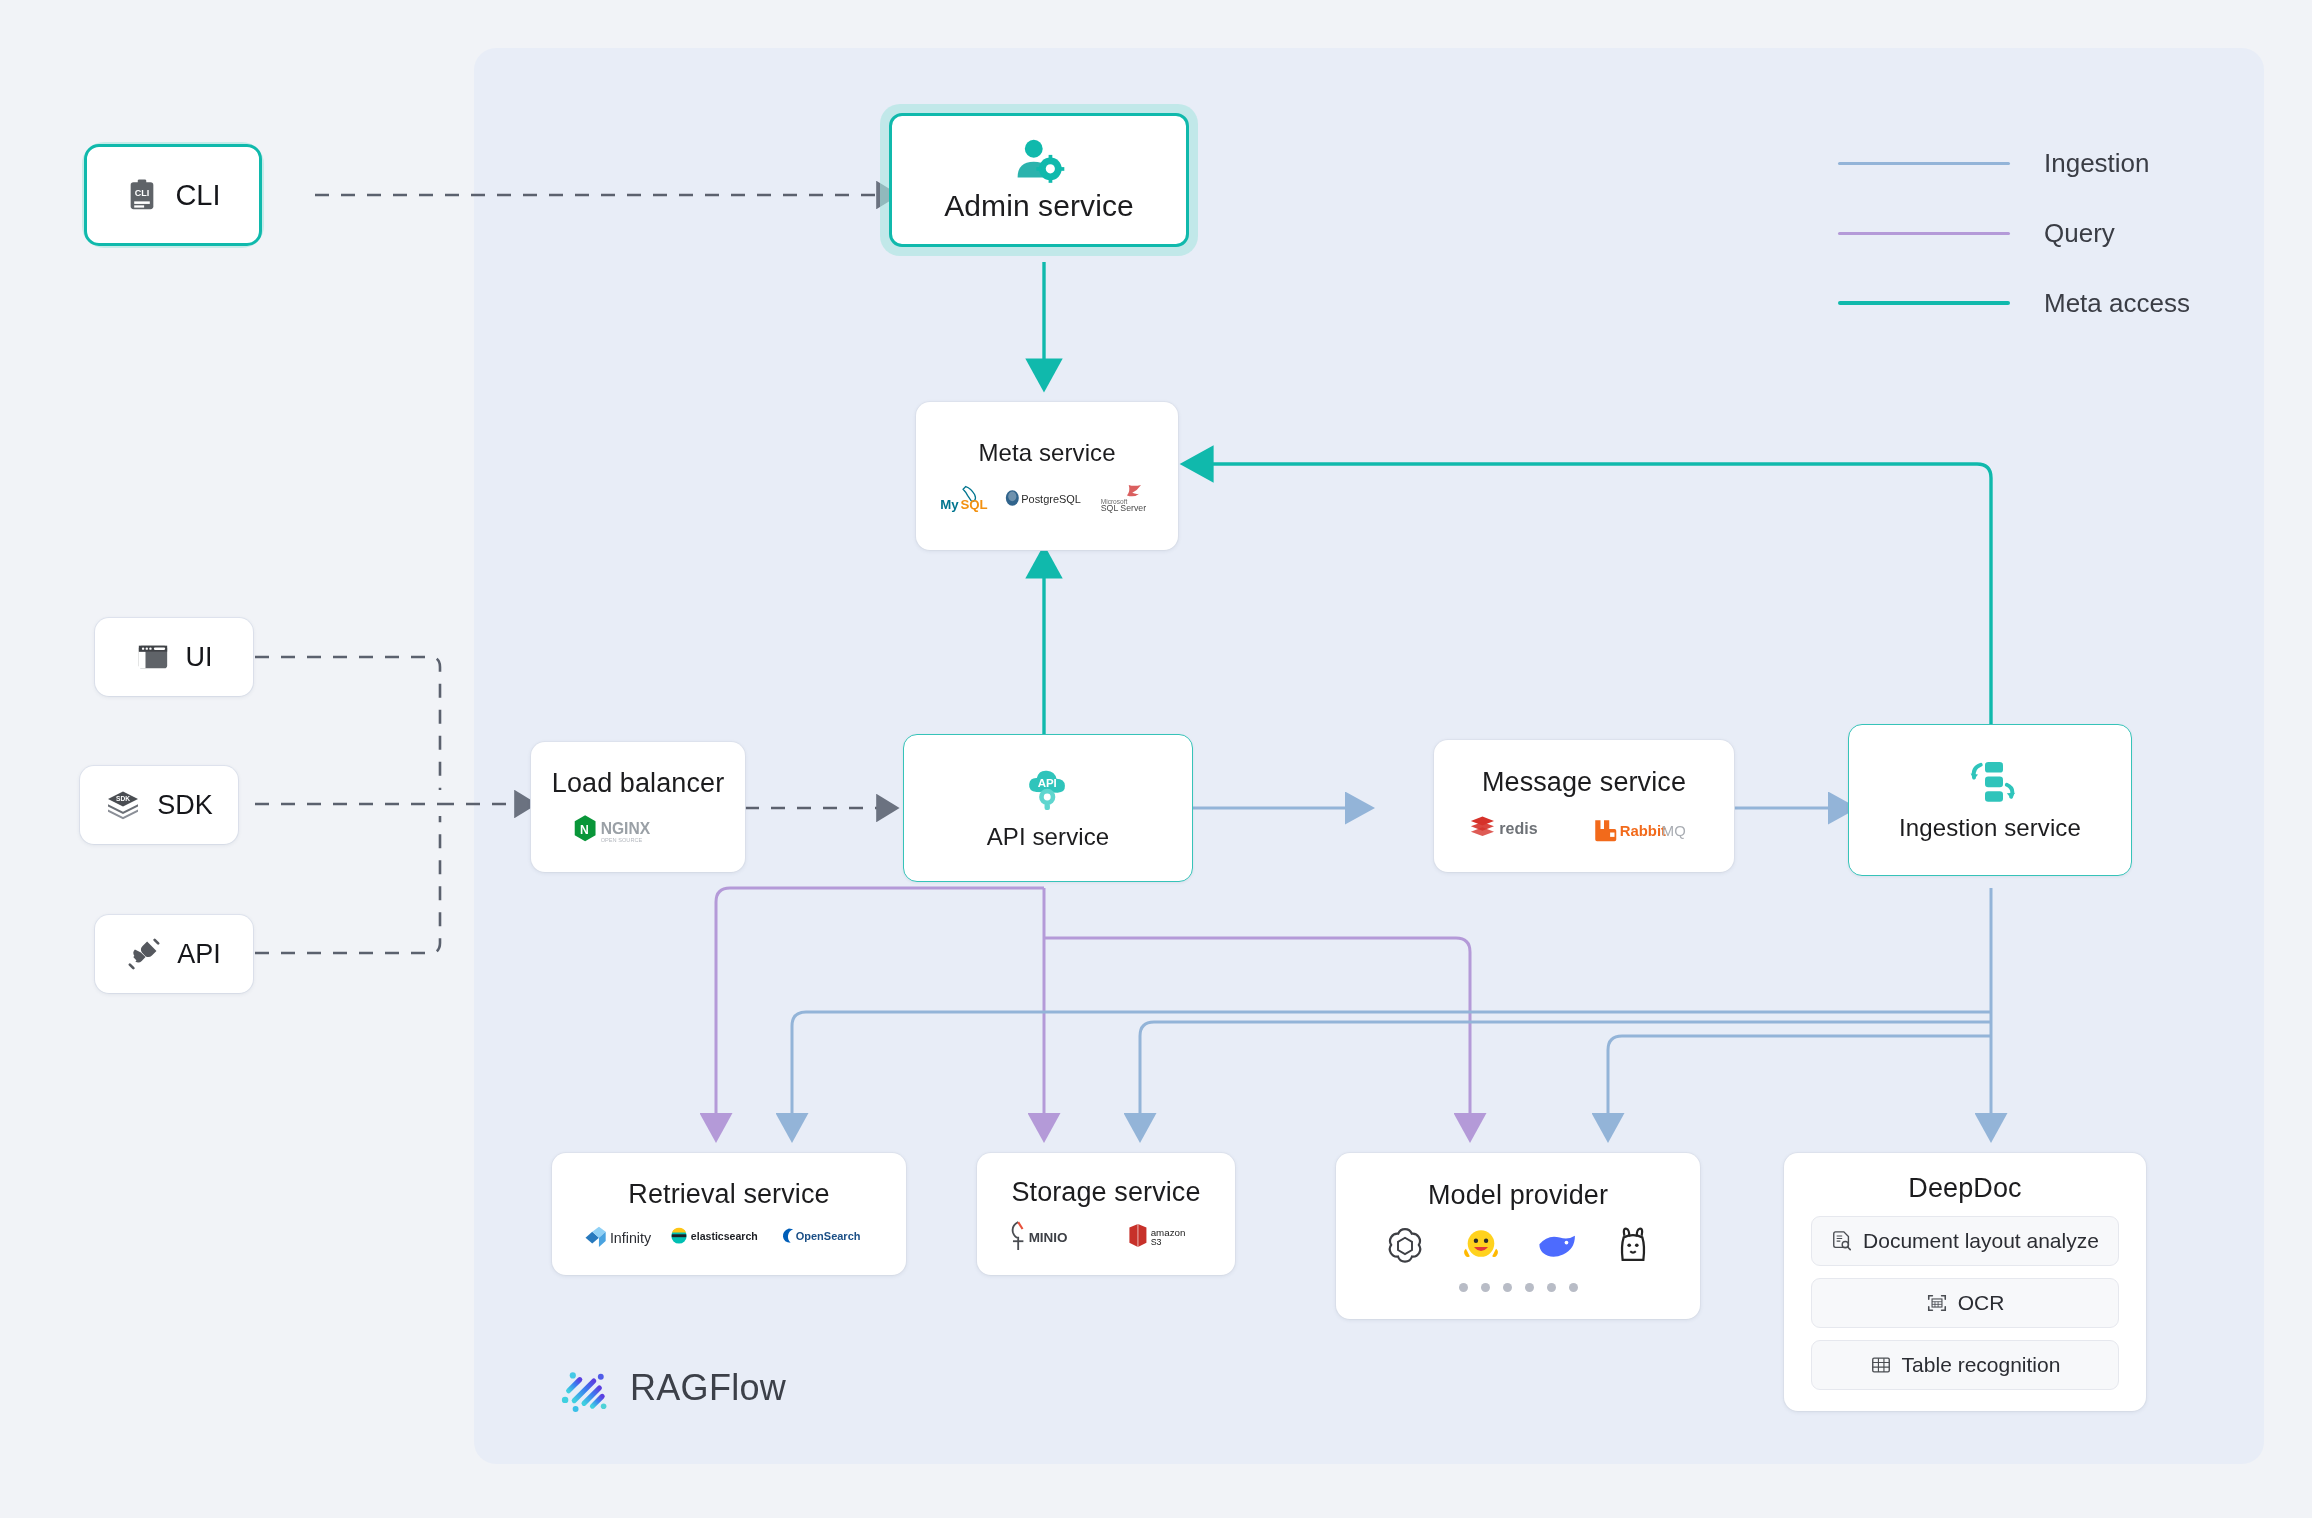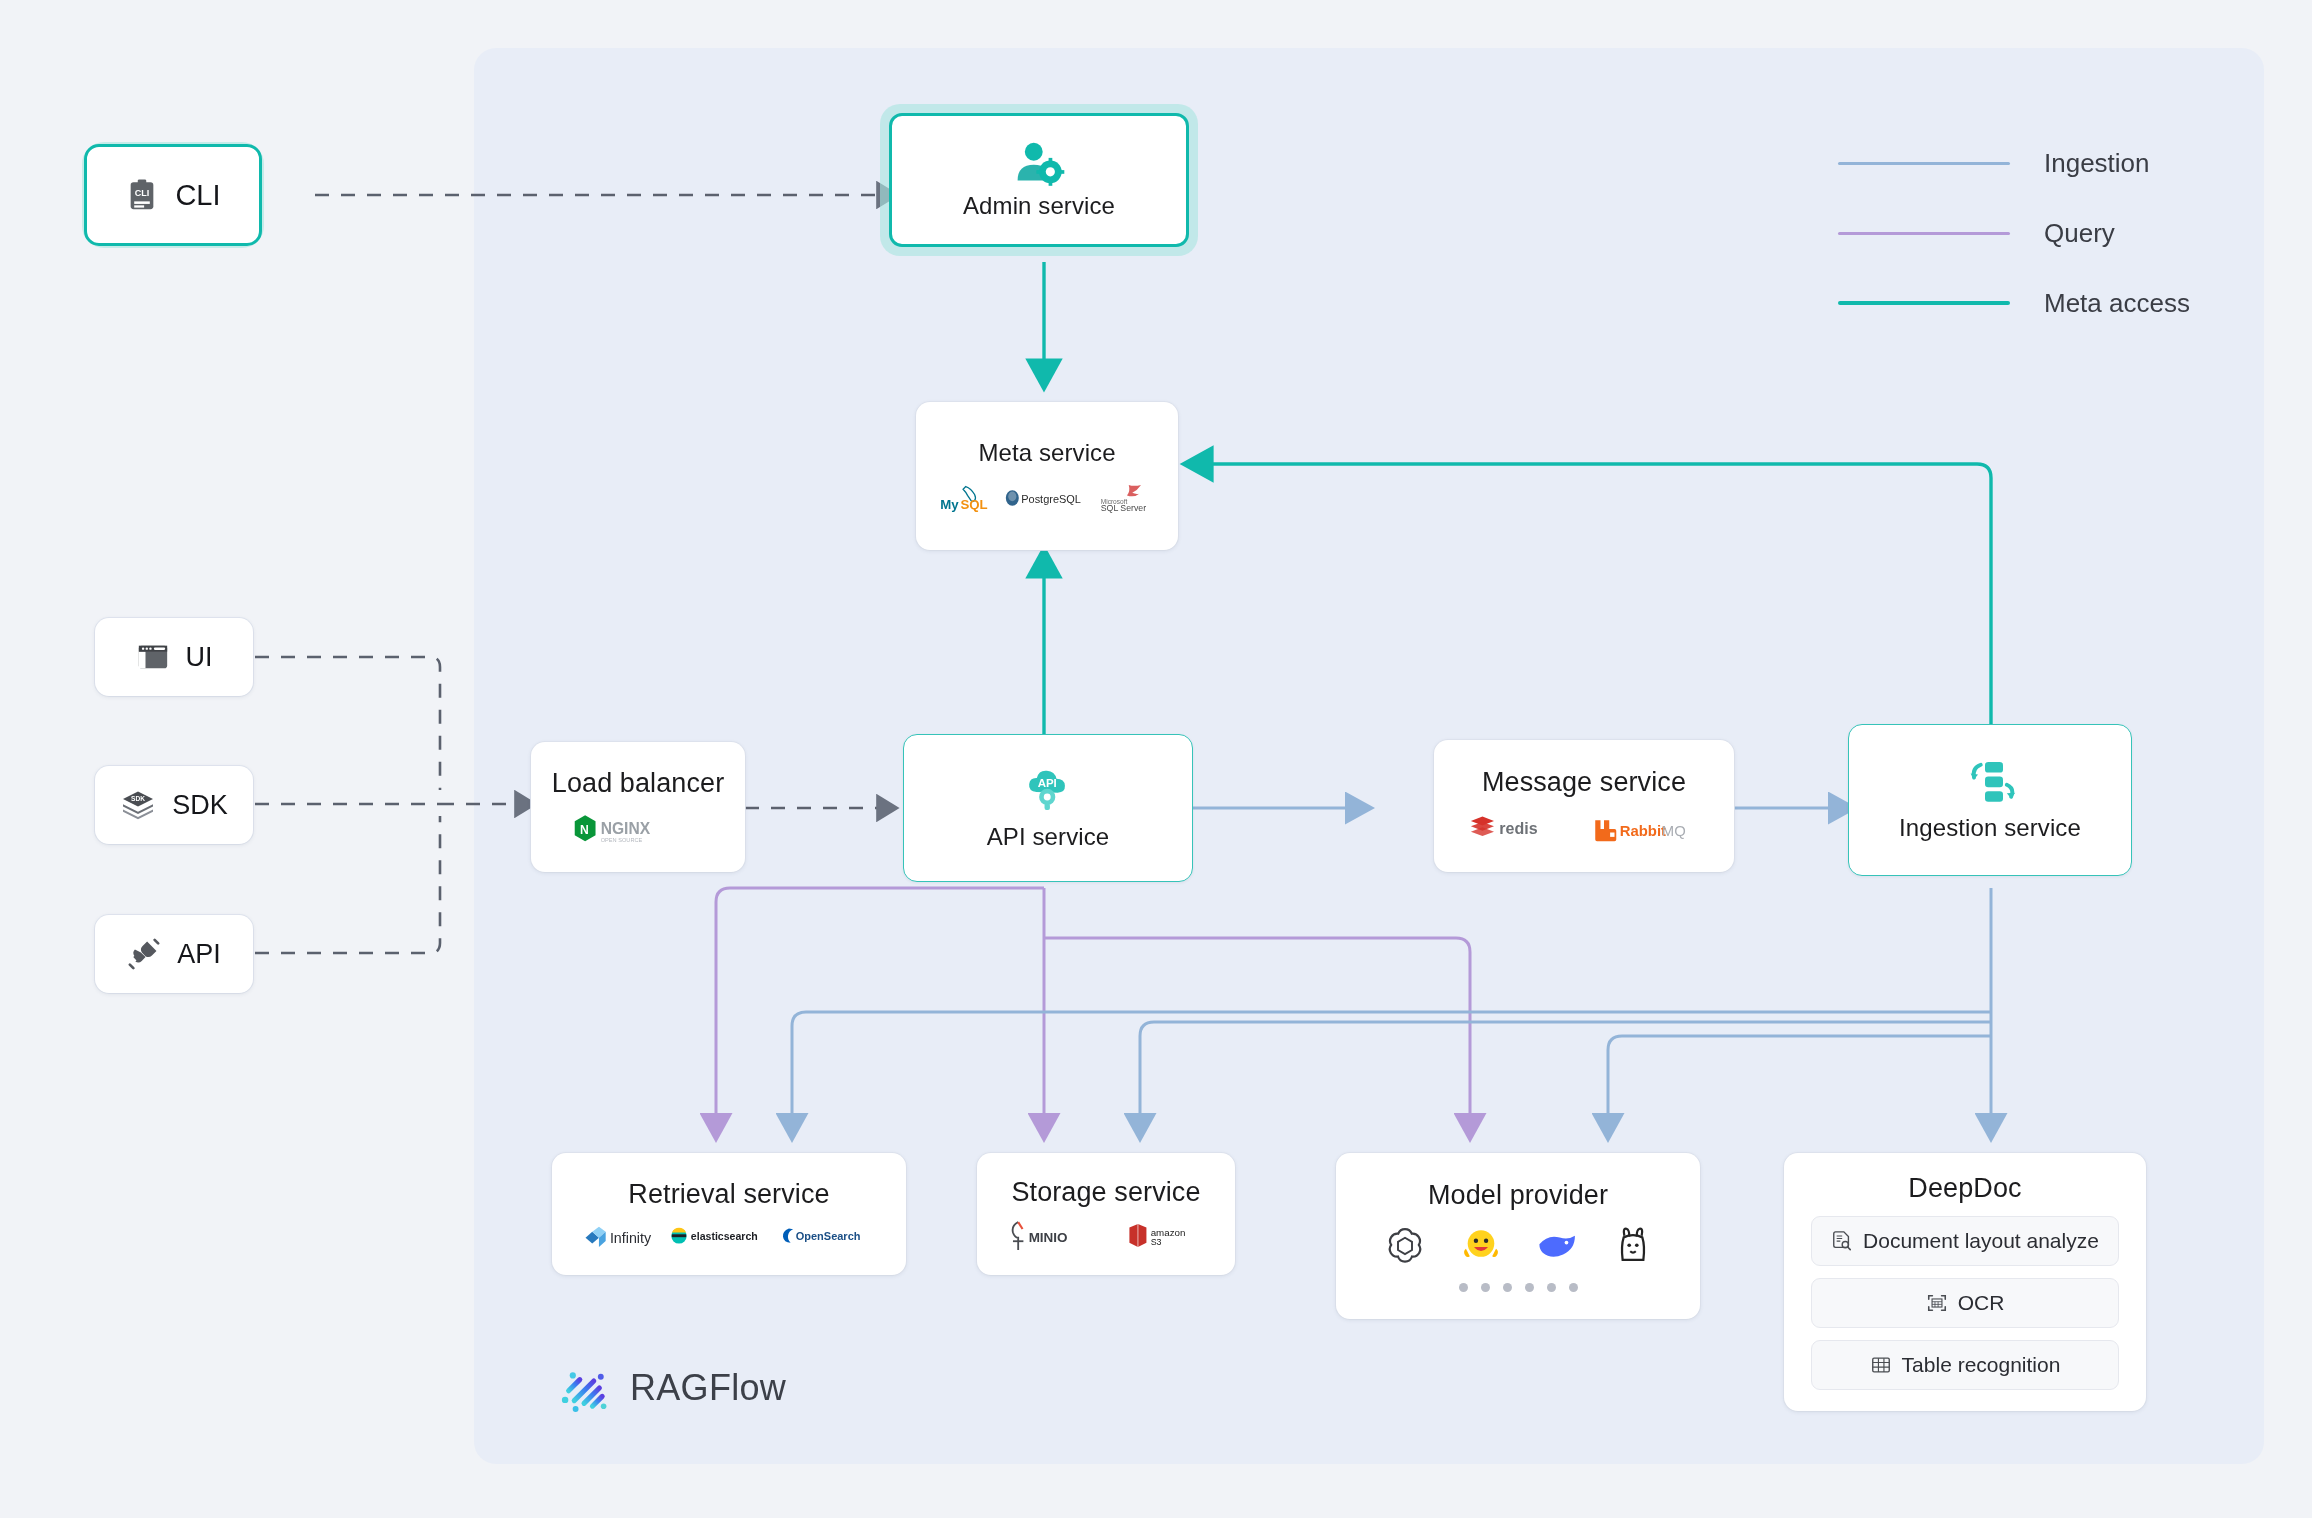--- a/index.html
+++ b/index.html
@@ -202,21 +202,21 @@
       <rect x="2" y="4" width="20" height="4.2" fill="#3f4246"></rect>
       <circle cx="5" cy="6.1" r=".85" fill="#fff"></circle>
         <circle cx="7.6" cy="6.1" r=".85" fill="#fff"></circle>
         <circle cx="10.2" cy="6.1" r=".85" fill="#fff"></circle>
       <rect x="12.6" y="5.3" width="8" height="1.7" rx=".8" fill="#fff"></rect>
       <rect x="2.1" y="8.4" width="4.6" height="11.5" fill="#fff"></rect>
     </svg>
     <span class="lbl">UI</span>
   </div>
 
-  <div class="node chip" style="left:95px; top:766px;">
+  <div class="node chip" style="left:80px; top:766px;">
     <svg width="36" height="36" viewBox="0 0 24 24">
       <path d="M12 3 L22 8 L12 13 L2 8 Z" fill="#4a4d52"></path>
       <path d="M2 11.5 L12 16.5 L22 11.5 L22 13 L12 18 L2 13 Z" fill="#6b6f76"></path>
       <path d="M2 15 L12 20 L22 15 L22 16.5 L12 21.5 L2 16.5 Z" fill="#8b8f97"></path>
       <text x="12" y="9.6" font-size="4.4" fill="#fff" text-anchor="middle" font-family="Liberation Sans, sans-serif" font-weight="bold">SDK</text>
     </svg>
     <span class="lbl">SDK</span>
   </div>
 
   <div class="node chip" style="left:95px; top:915px;">
@@ -235,21 +235,21 @@
         <path d="M2.2 18.6 Q2.2 11.4 9.6 11.4 Q13.3 11.4 15.2 13.4 L15.2 18.6 Z" fill="#2bb3ad"></path>
         <circle cx="17.2" cy="14.6" r="5.2" fill="#10b9ac"></circle>
         <circle cx="17.2" cy="14.6" r="2.1" fill="#fff"></circle>
         <g fill="#10b9ac">
           <rect x="16.4" y="8.2" width="1.7" height="2.4"></rect>
             <rect x="16.4" y="18.6" width="1.7" height="2.4"></rect>
           <rect x="10.8" y="13.8" width="2.4" height="1.7"></rect>
             <rect x="21.2" y="13.8" width="2.4" height="1.7"></rect>
         </g>
       </svg>
-      <div class="node-title" style="font-size:24px">Admin service</div>
+      <div class="node-title" style="font-size:30px">Admin service</div>
     </div>
   </div>
 
   <div class="node" style="left:916px; top:402px; width:262px; height:148px;">
     <div class="node-title">Meta service</div>
     <div class="logo-row" style="gap:16px; margin-top:16px;">
       <div class="logo">
         <svg width="50" height="30" viewBox="0 0 56 34">
           <path d="M30 4 Q36 6 40 13 Q42 17 40 20 Q38 22 36 20 Q34 17 32 14 Q30 10 27 7 Z" fill="none" stroke="#00758f" stroke-width="1.5"></path>
           <text x="1" y="30" font-size="15" fill="#00758f" font-family="Liberation Sans, sans-serif" font-weight="bold">My</text>

